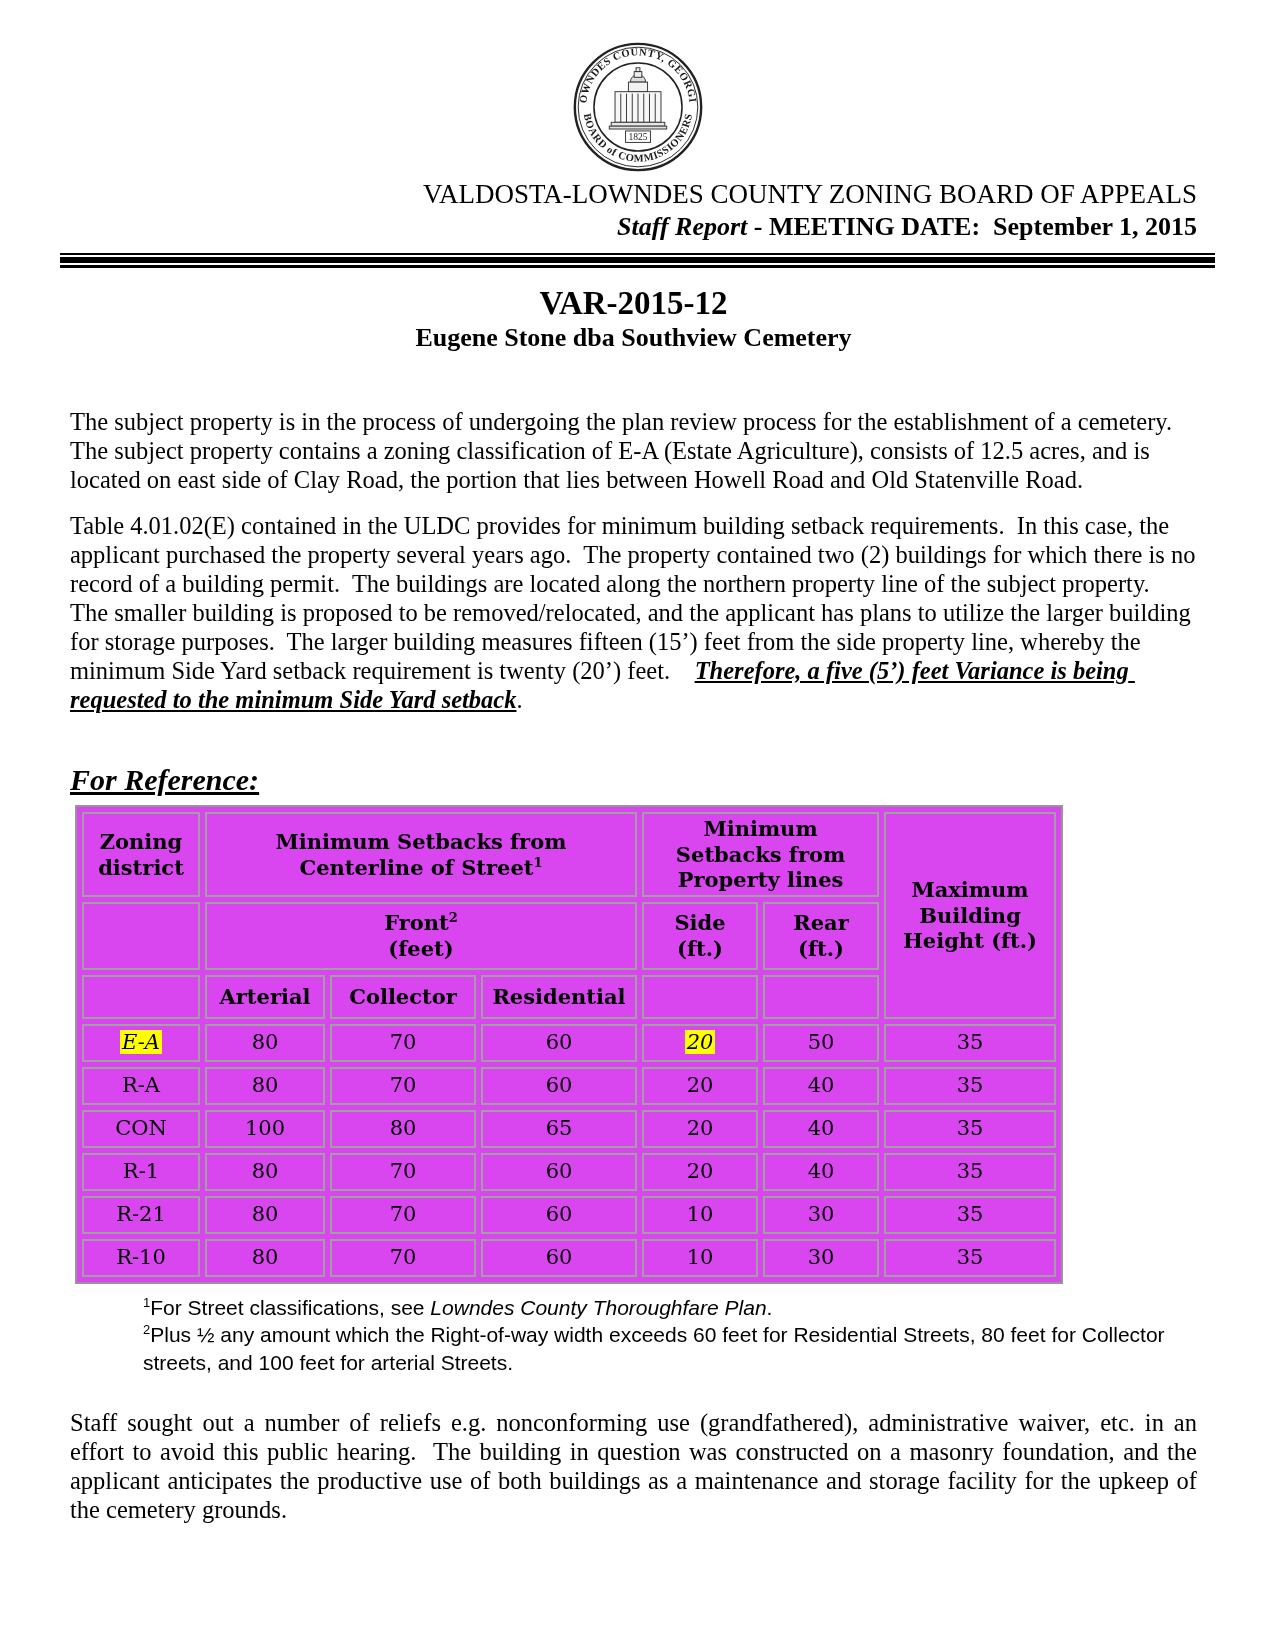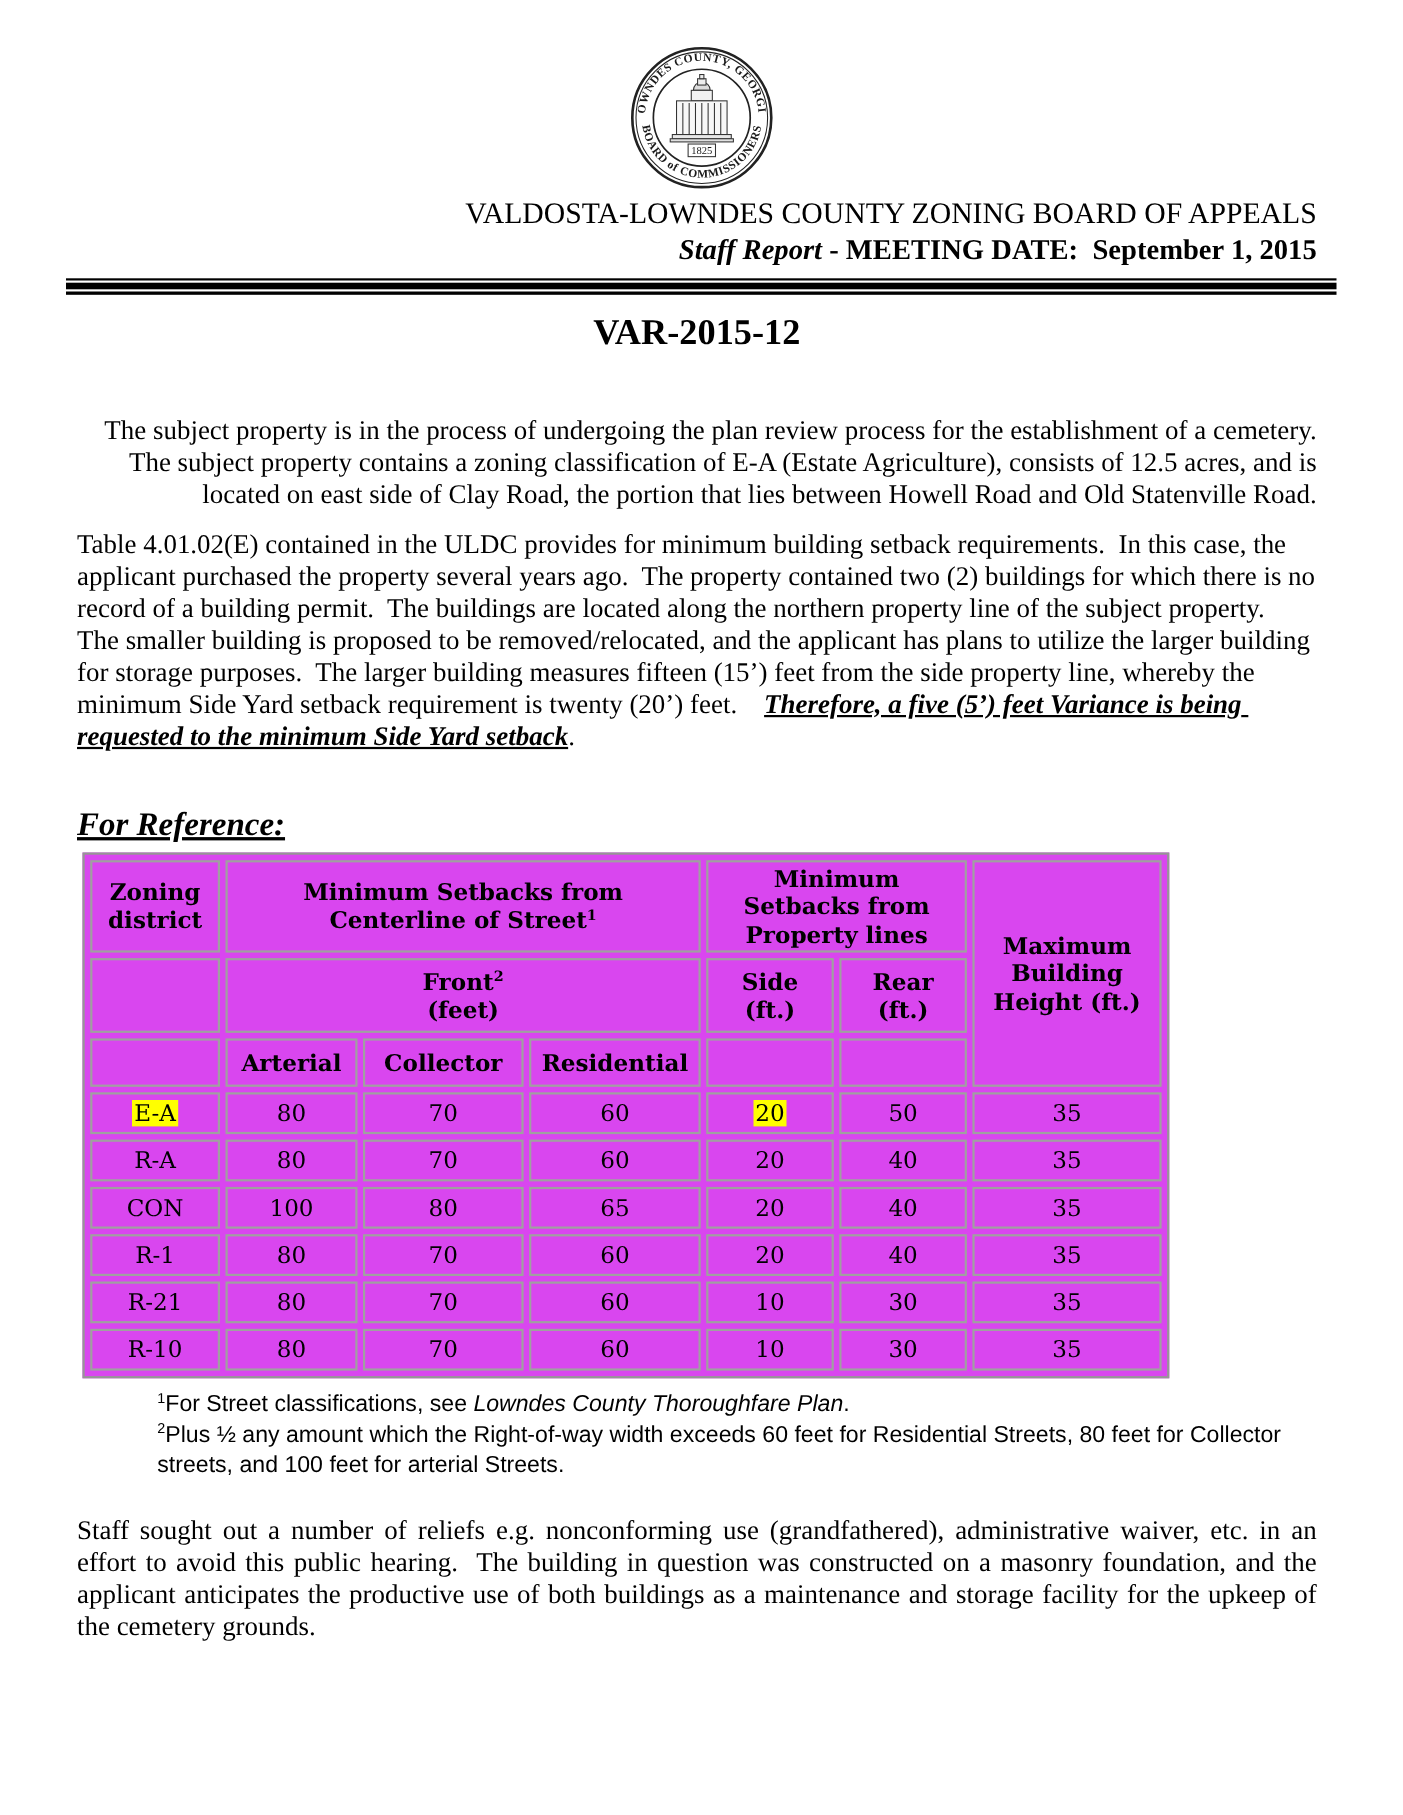--- a/index.html
+++ b/index.html
@@ -25,21 +25,21 @@
   .rule .r2{height:2px;}
   .rule .r3{height:6px;background:#000;}
   .rule .r4{height:2px;}
   .rule .r5{height:3px;background:#000;}
   
   .case{ text-align:center;margin-top:16px;line-height:1.18;}
   .case .num{font-size:33px;font-weight:bold;}
   .case .sub{font-size:26px;font-weight:bold;}
   
   .para{font-size:24.5px;line-height:29px;white-space:pre-wrap;}
-  .p1{margin-top:54px;text-align:right;}
+  .p1{margin-top:54px;}
   .p2{margin-top:17px;}
   .p3{margin-top:32px;text-align:justify;}
   .emph{font-weight:bold;font-style:italic;text-decoration:underline;}
   
   .ref{margin-top:49px;font-size:30px;font-weight:bold;font-style:italic;text-decoration:underline;}
   
   .tbl-caption{margin-top:30px;font-family:"DejaVu Serif", serif;font-size:21px;font-weight:bold;white-space:pre-wrap;}
   table.std{
     margin-top:8px;margin-left:5px;
     border-collapse:separate;border-spacing:5px;
@@ -47,21 +47,21 @@
     border:2px solid #969696;
     font-family:"DejaVu Serif", serif;font-size:21px;
     background:#d946ef;
   }
   table.std td{border:2px solid #a0a0a0;text-align:center;vertical-align:middle;padding:2px 4px;line-height:1.22;}
   table.std td.hd{font-weight:bold;}
   table.std tr.r1 td{height:56px;}
   table.std tr.r2 td{height:60px;}
   table.std tr.r3 td{height:36px;}
   table.std tr.dr td{height:30px;}
-  .hl{background:#ffff00;padding:0 2px;}
+  .hl{background:#ffff00;padding:0 2px;font-style:italic;}
   sup{font-size:0.62em;}
   
   .fns{margin-top:10px;margin-left:73px;font-family:Liberation Sans, sans-serif;font-size:21px;line-height:1.3;max-width:1040px;}
   .fns .fn{white-space:pre-wrap;}
   .fns .it{font-style:italic;}
 </style>
 </head>
 <body>
 
 <div class="page">
@@ -116,20 +116,21 @@
       <div class="r2"></div>
       <div class="r3"></div>
       <div class="r4"></div>
       <div class="r5"></div>
   </div>
 
   <div class="content">
 
     <div class="case">
       <div class="num">VAR-2015-12</div>
+      <div class="sub">Eugene Stone dba Southview Cemetery</div>
     </div>
 
     <div class="para p1">The subject property is in the process of undergoing the plan review process for the establishment of a cemetery. The subject property contains a zoning classification of E-A (Estate Agriculture), consists of 12.5 acres, and is located on east side of Clay Road, the portion that lies between Howell Road and Old Statenville Road.</div>
 
     <div class="para p2"><span>Table 4.01.02(E) contained in the ULDC provides for minimum building setback requirements.  In this case, the applicant purchased the property several years ago.  The property contained two (2) buildings for which there is no record of a building permit.  The buildings are located along the northern property line of the subject property.  The smaller building is proposed to be removed/relocated, and the applicant has plans to utilize the larger building for storage purposes.  The larger building measures fifteen (15’) feet from the side property line, whereby the minimum Side Yard setback requirement is twenty (20’) feet.    </span><span class="emph">Therefore, a five (5’) feet Variance is being requested to the minimum Side Yard setback</span><span>.</span></div>
 
     <div class="ref">For Reference:</div>
 
 
     <table class="std">

